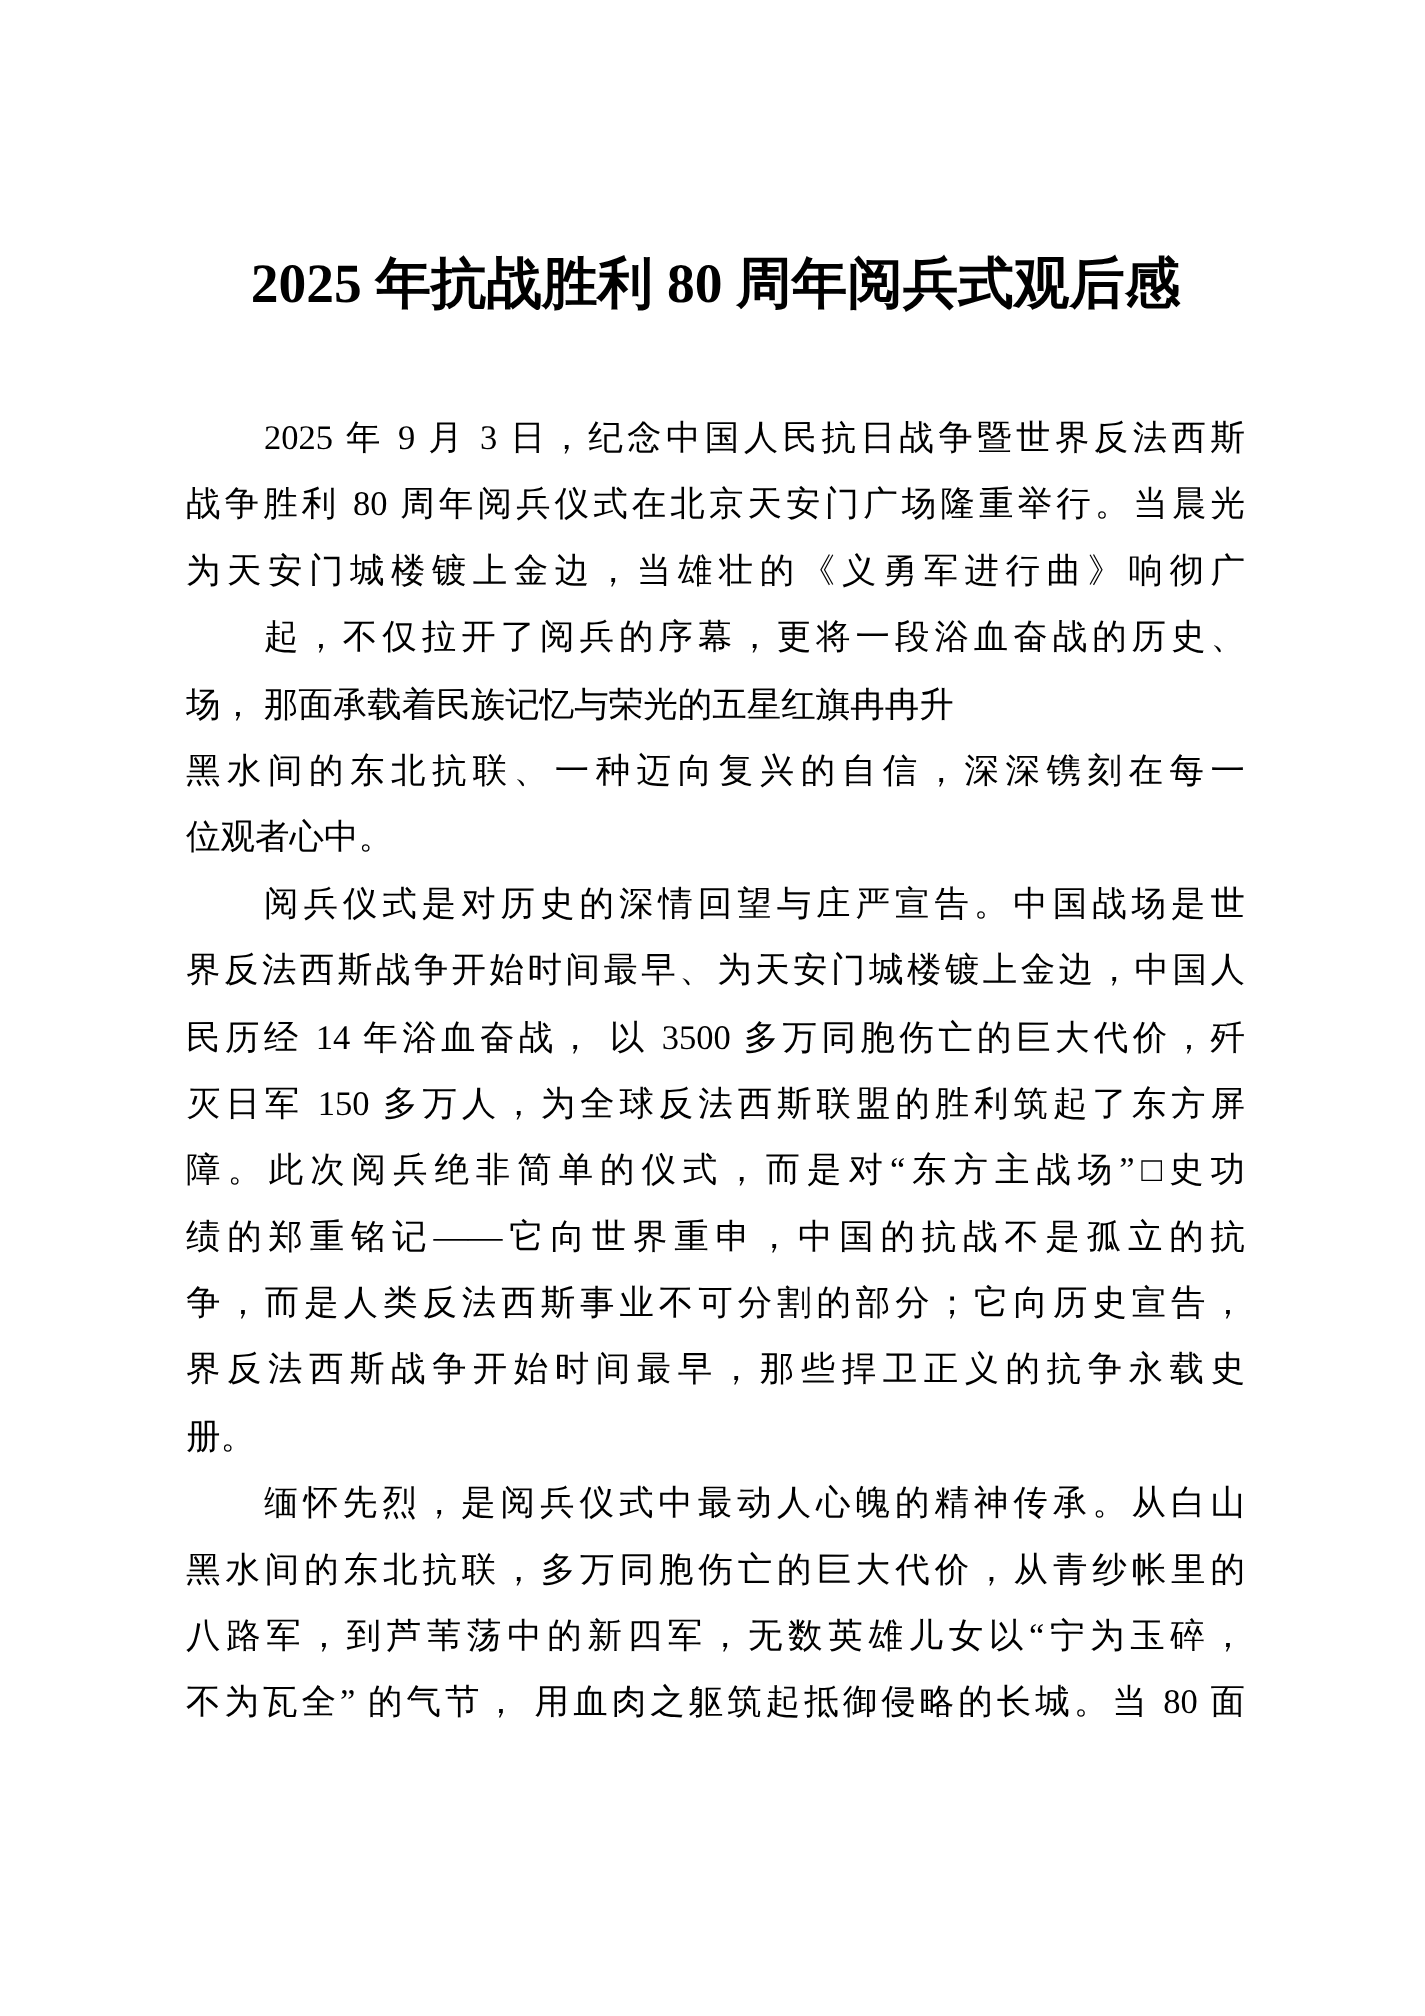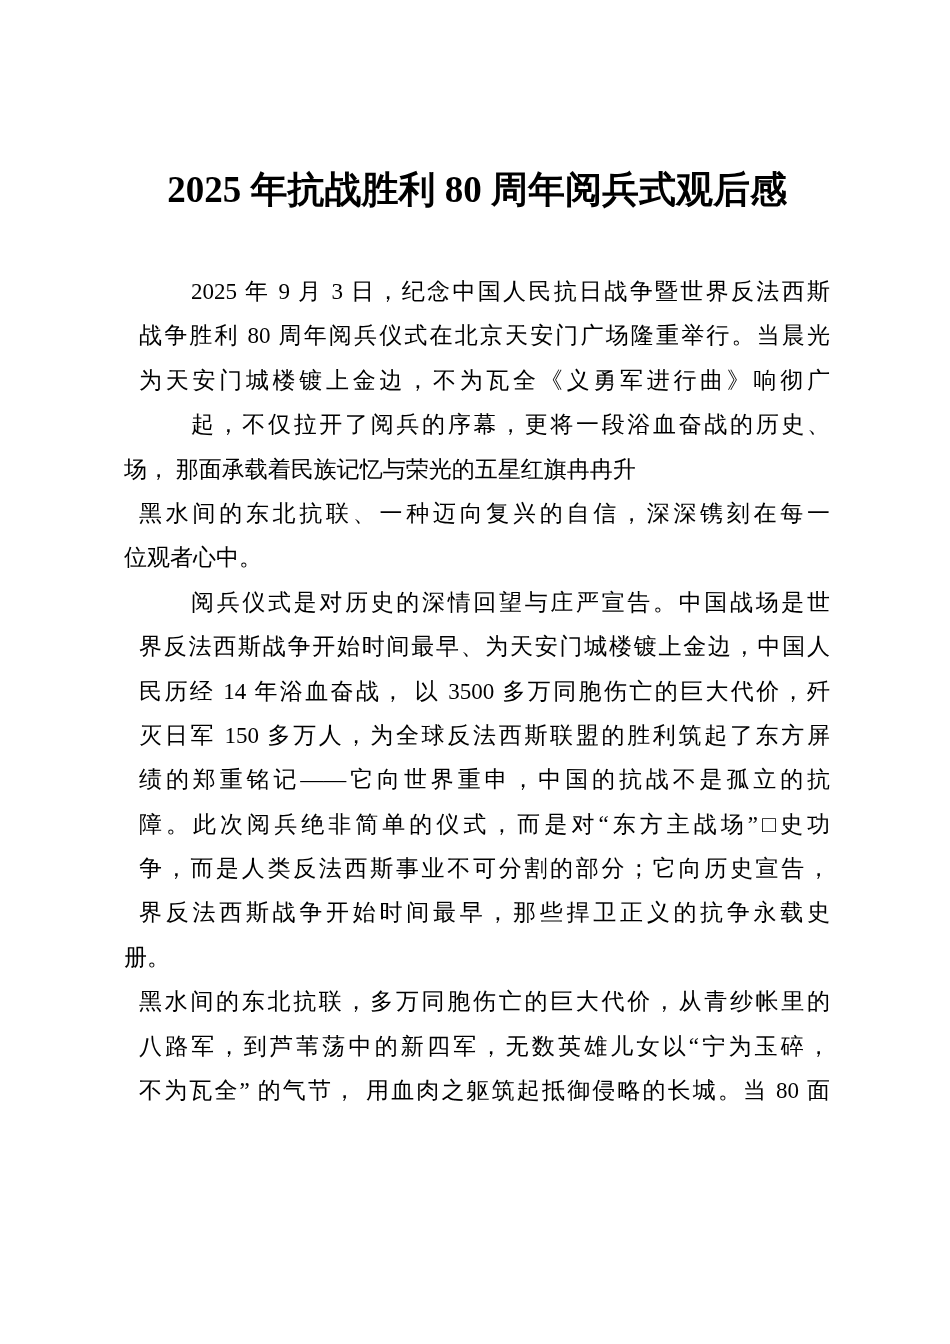--- a/index.html
+++ b/index.html
@@ -26,47 +26,47 @@
   .line {
     font-size: 23px;
     line-height: 44.4px;
     height: 44.4px;
     overflow: hidden;
     white-space: normal;
   }
   .just {
     text-align: justify;
     text-align-last: justify;
-    margin-left: 15px;
   }
   .short {
     text-align: left;
     text-align-last: left;
   }
   .indent { padding-left: 52px; }
 </style>
 </head>
 <body>
 
 <div class="page">
   <h1 class="title">2025 年抗战胜利 80 周年阅兵式观后感</h1>
   <div class="content">
     <div class="line just indent">2025 年 9 月 3 日，纪念中国人民抗日战争暨世界反法西斯</div>
     <div class="line just">战争胜利 80 周年阅兵仪式在北京天安门广场隆重举行。当晨光</div>
-    <div class="line just">为天安门城楼镀上金边，不为瓦全《义勇军进行曲》响彻广</div>
+    <div class="line just">为天安门城楼镀上金边，当雄壮的《义勇军进行曲》响彻广</div>
     <div class="line just indent">起，不仅拉开了阅兵的序幕，更将一段浴血奋战的历史、</div>
     <div class="line short">场， 那面承载着民族记忆与荣光的五星红旗冉冉升</div>
     <div class="line just">黑水间的东北抗联、一种迈向复兴的自信，深深镌刻在每一</div>
     <div class="line short">位观者心中。</div>
     <div class="line just indent">阅兵仪式是对历史的深情回望与庄严宣告。中国战场是世</div>
     <div class="line just">界反法西斯战争开始时间最早、为天安门城楼镀上金边，中国人</div>
     <div class="line just">民历经 14 年浴血奋战， 以 3500 多万同胞伤亡的巨大代价，歼</div>
     <div class="line just">灭日军 150 多万人，为全球反法西斯联盟的胜利筑起了东方屏</div>
+    <div class="line just">障。此次阅兵绝非简单的仪式，而是对“东方主战场”□史功</div>
     <div class="line just">绩的郑重铭记——它向世界重申，中国的抗战不是孤立的抗</div>
-    <div class="line just">障。此次阅兵绝非简单的仪式，而是对“东方主战场”□史功</div>
     <div class="line just">争，而是人类反法西斯事业不可分割的部分；它向历史宣告，</div>
     <div class="line just">界反法西斯战争开始时间最早，那些捍卫正义的抗争永载史</div>
     <div class="line short">册。</div>
+    <div class="line just indent">缅怀先烈，是阅兵仪式中最动人心魄的精神传承。从白山</div>
     <div class="line just">黑水间的东北抗联，多万同胞伤亡的巨大代价，从青纱帐里的</div>
     <div class="line just">八路军，到芦苇荡中的新四军，无数英雄儿女以“宁为玉碎，</div>
     <div class="line just">不为瓦全” 的气节， 用血肉之躯筑起抵御侵略的长城。当 80 面</div>
   </div>
 </div>
 
 </body></html>

